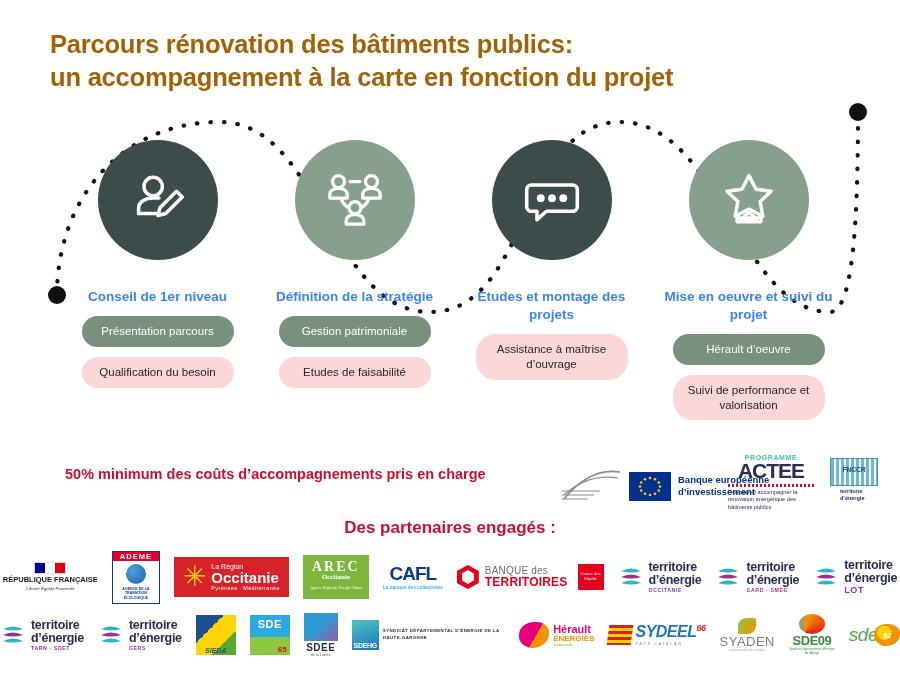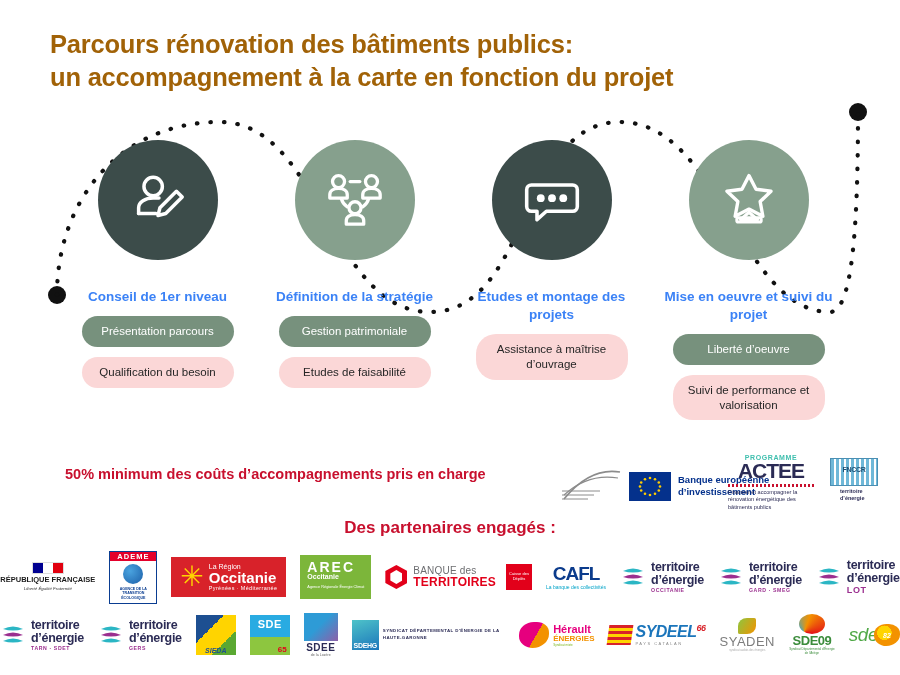--- a/index.html
+++ b/index.html
@@ -248,21 +248,21 @@
      background: radial-gradient(circle at 35% 35%, #4aa3df, #1c5fa8); }
   .lg-ademe .ft { font-size: 3.6px; color: #0a3d91; line-height: 1.3; padding-bottom: 2px; font-weight: bold; }
 
   .lg-occ { background: #d8222a; color: #fff; display: flex; align-items: center; gap: 5px;
      padding: 6px 9px; height: 40px; box-sizing: border-box; }
   .lg-occ .cross { font-size: 28px; color: #ffd400; line-height: 1; }
   .lg-occ .txt .a { font-size: 7px; }
   .lg-occ .txt .b { font-size: 15px; font-weight: bold; line-height: 1; }
   .lg-occ .txt .c { font-size: 5.4px; letter-spacing: 0.4px; }
 
-  .lg-arec { background: #7cb63a; color: #fff; padding: 5px 7px; text-align: left; height: 44px; box-sizing:border-box; }
+  .lg-arec { background: #7cb63a; color: #fff; padding: 5px 7px; text-align: center; height: 44px; box-sizing:border-box;font-family:Liberation Serif, serif; }
   .lg-arec .a { font-size: 14px; font-weight: bold; letter-spacing: 2px; line-height: 1; }
   .lg-arec .b { font-size: 7px; font-weight: bold; margin-top: -1px;}
   .lg-arec .c { font-size: 3.8px; line-height: 1.3; margin-top: 5px; }
 
   .lg-bdt { display: flex; align-items: center; gap: 6px; }
   .lg-bdt .hex { width: 22px; height: 24px; background: #e2001a;
      clip-path: polygon(50% 0,100% 25%,100% 75%,50% 100%,0 75%,0 25%); position: relative; }
   .lg-bdt .hex::after { content:""; position:absolute; inset:5px; background:#fff;
      clip-path: polygon(50% 0,100% 25%,100% 75%,50% 100%,0 75%,0 25%); }
   .lg-bdt .w1 { font-size: 10px; color: #6d6e71; letter-spacing: 0.2px; line-height: 1; }
@@ -403,21 +403,21 @@
 
   <div class="step step-4">
     <div class="circle light">
       <svg width="60" height="60" viewBox="0 0 64 64">
         <path d="M32 6 l7.5 14.5 16 2.2 -11.6 11 2.9 15.6 -14.8 -7.6 -14.8 7.6 2.9 -15.6 -11.6 -11 16 -2.2 z" fill="none" stroke="#fff" stroke-width="3.6" stroke-linejoin="round"></path>
         <path d="M32 45 l-9 8 h18 z" fill="none" stroke="#fff" stroke-width="3.4" stroke-linejoin="round"></path>
         <rect x="19" y="51" width="26" height="4.5" rx="1.4" fill="none" stroke="#fff" stroke-width="3.2"></rect>
       </svg>
     </div>
     <div class="step-title">Mise en oeuvre et suivi du projet</div>
-    <div class="pill green">Liberté d’oeuvre</div>
+    <div class="pill green">Hérault d’oeuvre</div>
     <div class="pill pink tall">Suivi de performance et valorisation</div>
   </div>
 </div>
 
 <div class="funding-row">
   <div class="funding-text">50% minimum des coûts d’accompagnements pris en charge</div>
 
   <div class="logo-eib">
     <svg class="eib-arcs" viewBox="0 0 62 34">
       <path d="M4 30 Q 30 -2 60 3" fill="none" stroke="#8c8c8c" stroke-width="1.6"></path>
@@ -503,34 +503,34 @@
 
     <div class="p-logo">
       <div class="lg-arec">
         <div class="a">AREC</div>
         <div class="b">Occitanie</div>
         <div class="c">Agence Régionale Énergie Climat</div>
       </div>
     </div>
 
     <div class="p-logo">
+      <div class="lg-cafl">
+        <div class="m">CAFL</div>
+        <div class="s">La banque des collectivités</div>
+      </div>
+    </div>
+
+    <div class="p-logo">
       <div class="lg-bdt">
         <div class="hex"></div>
         <div>
           <div class="w1">BANQUE des</div>
           <div class="w2">TERRITOIRES</div>
         </div>
         <div class="cdc">Caisse des Dépôts</div>
-      </div>
-    </div>
-
-    <div class="p-logo">
-      <div class="lg-cafl">
-        <div class="m">CAFL</div>
-        <div class="s">La banque des collectivités</div>
       </div>
     </div>
 
     <div class="p-logo">
       <div class="lg-te">
         <svg class="swirl" viewBox="0 0 26 24">
           <path d="M3 6 q10 -5 20 0 q-10 3 -20 0z" fill="#2bb6c4"></path>
           <path d="M3 12 q10 -5 20 0 q-10 3 -20 0z" fill="#9b2f8f"></path>
           <path d="M3 18 q10 -5 20 0 q-10 3 -20 0z" fill="#2bb6c4"></path>
         </svg>

